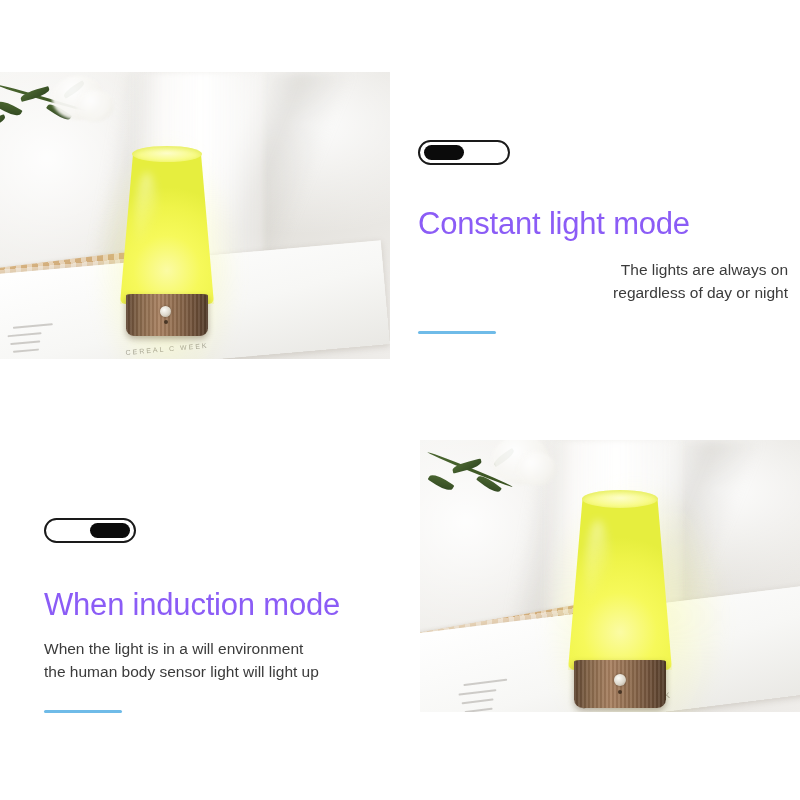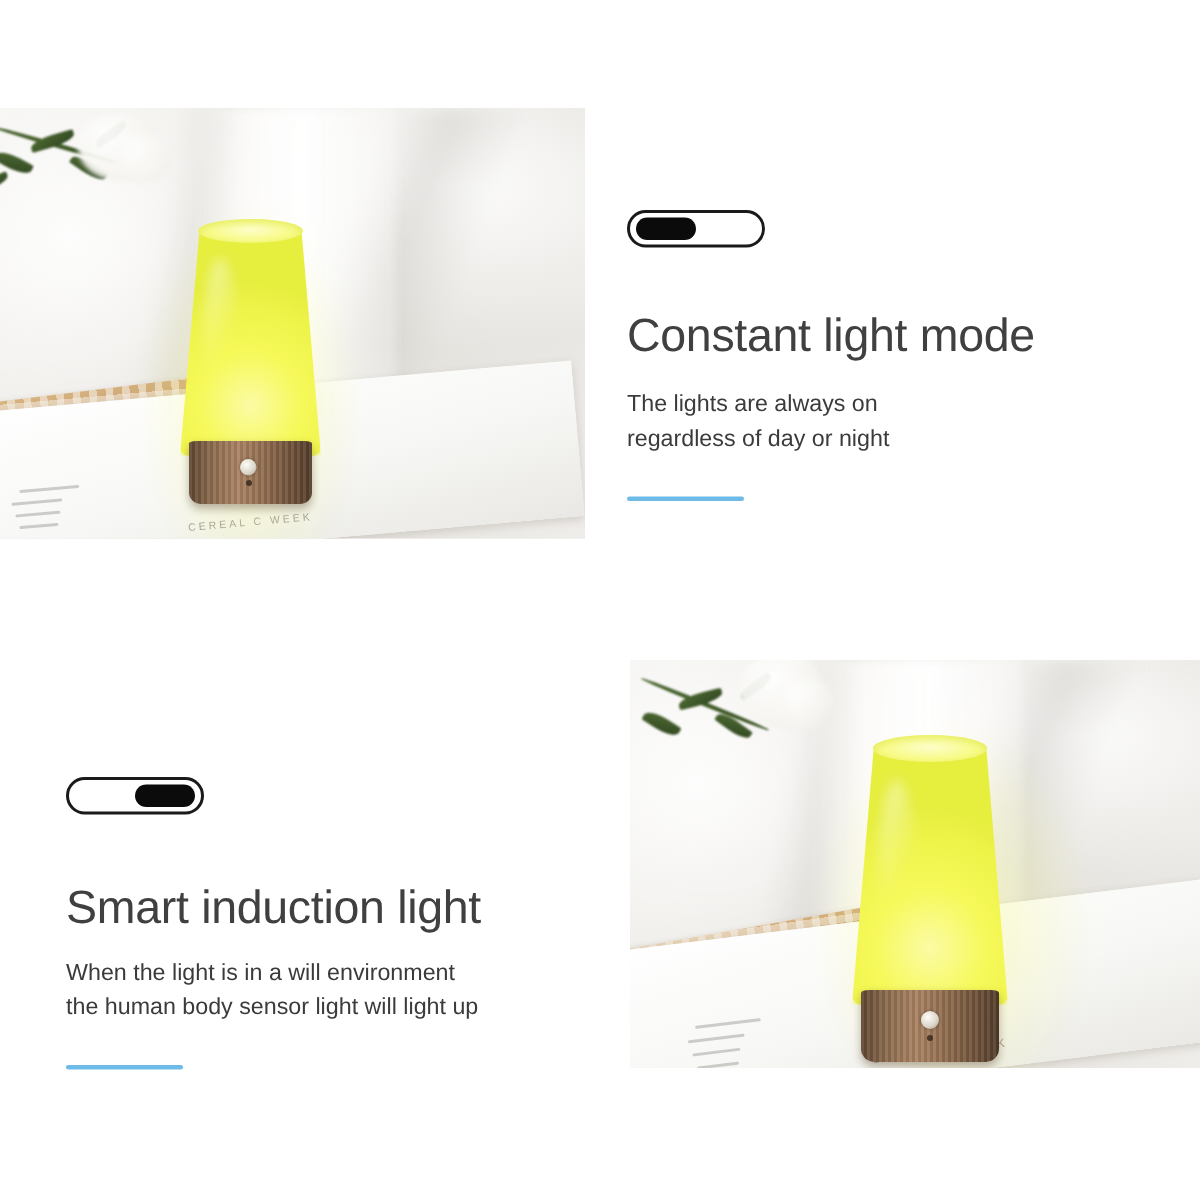--- a/index.html
+++ b/index.html
@@ -195,36 +195,36 @@
     background: #0b0b0b;
   }
   .knob-left  { left: 4px; }
   .knob-right { right: 4px; }
 
   .headline {
     font-family: "Liberation Sans", sans-serif;
     font-weight: 400;
     font-size: 31px;
     line-height: 1.12;
-    color: #404040;
+    color: #8b5cf6;
     letter-spacing: -0.2px;
     white-space: nowrap;
   }
   .block-1 .headline { margin-top: 42px; }
   .block-2 .headline { margin-top: 45px; }
 
   .subtext {
     font-family: "Liberation Sans", sans-serif;
     font-weight: 400;
     font-size: 15.5px;
     line-height: 1.52;
     color: #3b3b3b;
     white-space: pre-line;
   }
-  .block-1 .subtext { margin-top: 16px; }
+  .block-1 .subtext { margin-top: 16px; text-align: right; }
   .block-2 .subtext { margin-top: 14px; }
 
   .rule {
     height: 3px;
     width: 78px;
     border-radius: 2px;
     background: #6fbbe8;
   }
   .block-1 .rule { margin-top: 26px; }
   .block-2 .rule { margin-top: 26px; }
@@ -283,21 +283,21 @@
     <div class="headline">Constant light mode</div>
     <div class="subtext">The lights are always on
 regardless of day or night</div>
     <div class="rule"></div>
   </div>
 
   <div class="block block-2">
     <div class="toggle">
       <div class="knob knob-right"></div>
     </div>
-    <div class="headline">Smart induction light</div>
+    <div class="headline">When induction mode</div>
     <div class="subtext">When the light is in a will environment
  the human body sensor light will light up</div>
     <div class="rule"></div>
   </div>
 
   <div class="photo photo-2">
     <div class="backdrop"></div>
     <div class="wallpanel" style="left:120px;right:118px;"></div>
 
     <div class="sprig" style="left:4px;top:8px;width:130px;height:60px;">

